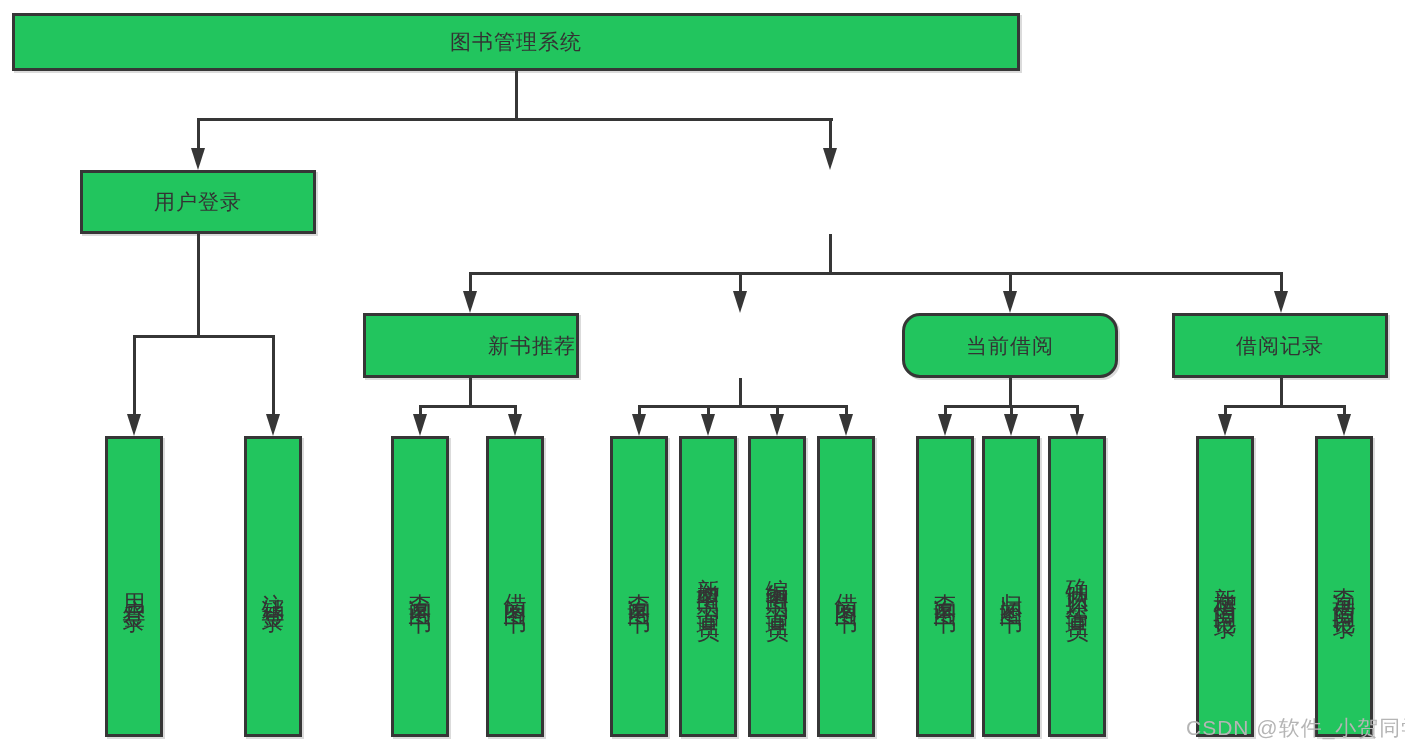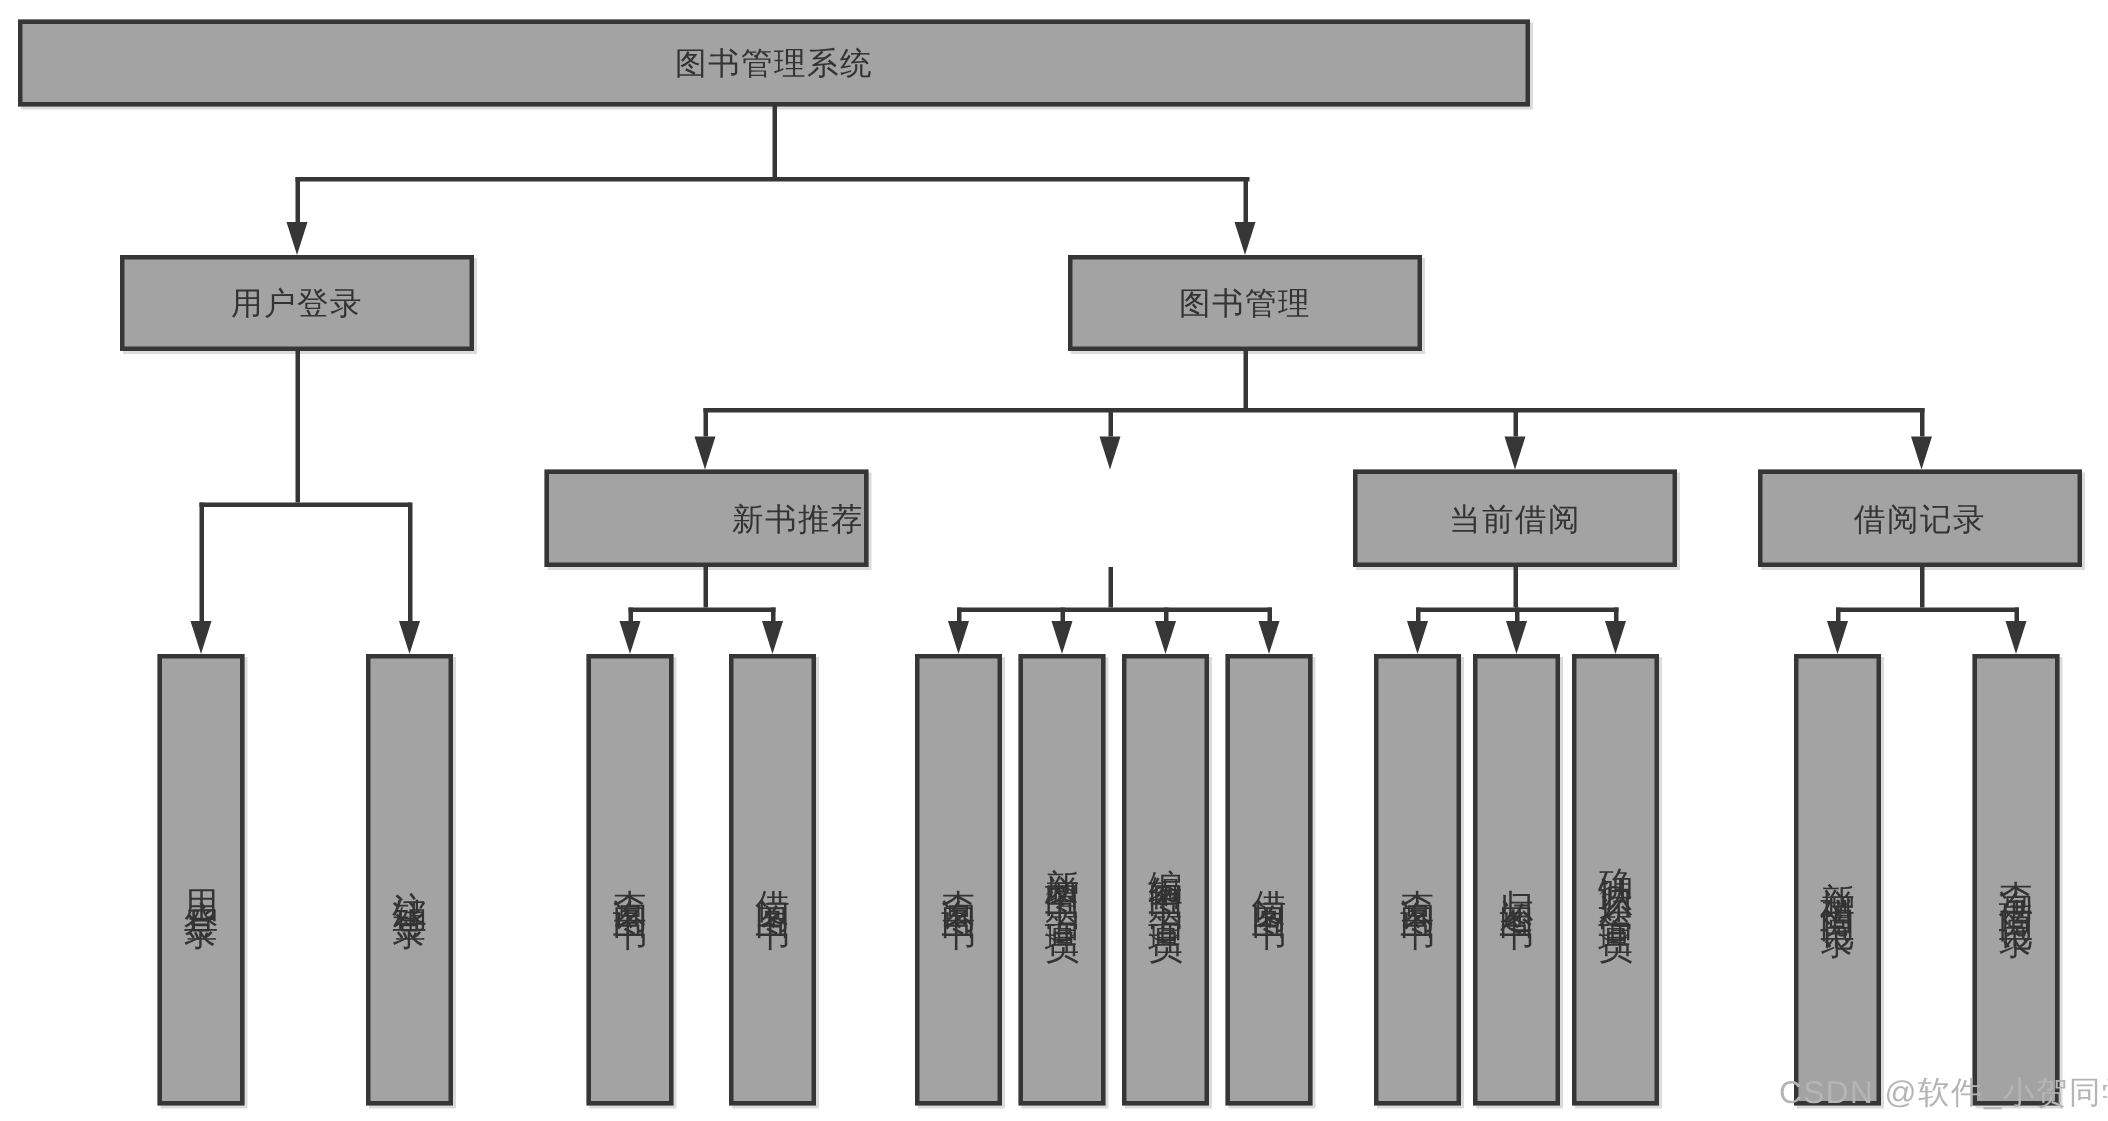--- a/index.html
+++ b/index.html
@@ -14,21 +14,21 @@
     height:747px;
     background:#ffffff;
     font-family:"Liberation Sans","DejaVu Sans",sans-serif;
     color:var(--text);
     overflow:hidden;
   }
   .box{
     position:absolute;
     box-sizing:border-box;
     border:3px solid var(--line);
-    background:#a3a3a3;
+    background:#22c55e;
     display:flex;
     align-items:center;
     justify-content:center;
     font-size:21px;
     letter-spacing:1px;
     box-shadow:2px 2px 0 rgba(110,110,110,0.25);
   }
   .leaf{
     font-size:23px;
   }
@@ -71,23 +71,20 @@
   <div class="v" style="left:515px;top:70px;height:48px;"></div>
   <div class="h" style="left:197px;top:118px;width:636px;"></div>
   <div class="v" style="left:197px;top:118px;height:32px;"></div>
   <div class="arr" style="left:191px;top:148px;"></div>
   <div class="v" style="left:829px;top:118px;height:32px;"></div>
   <div class="arr" style="left:823px;top:148px;"></div>
 
   <div class="box" style="left:80px;top:170px;width:236px;height:64px;">
     <span>用户登录</span>
   </div>
-  <div class="box" style="left:712px;top:170px;width:236px;height:64px;">
-    <span>图书管理</span>
-  </div>
 
   <div class="v" style="left:197px;top:234px;height:101px;"></div>
   <div class="h" style="left:133px;top:335px;width:141px;"></div>
   <div class="v" style="left:133px;top:335px;height:79px;"></div>
   <div class="arr" style="left:127px;top:414px;"></div>
   <div class="v" style="left:272px;top:335px;height:79px;"></div>
   <div class="arr" style="left:266px;top:414px;"></div>
 
   <div class="v" style="left:829px;top:234px;height:38px;"></div>
   <div class="h" style="left:469px;top:272px;width:814px;"></div>
@@ -96,21 +93,21 @@
   <div class="v" style="left:739px;top:272px;height:19px;"></div>
   <div class="arr" style="left:733px;top:291px;"></div>
   <div class="v" style="left:1009px;top:272px;height:19px;"></div>
   <div class="arr" style="left:1003px;top:291px;"></div>
   <div class="v" style="left:1280px;top:272px;height:19px;"></div>
   <div class="arr" style="left:1274px;top:291px;"></div>
 
   <div class="box" style="left:363px;top:313px;width:216px;height:65px;justify-content:flex-end;">
     <span>新书推荐</span>
   </div>
-  <div class="box" style="left:902px;top:313px;width:216px;height:65px;">
+  <div class="box" style="left:902px;top:313px;width:216px;height:65px;border-radius:18px;">
     <span>当前借阅</span>
   </div>
   <div class="box" style="left:1172px;top:313px;width:216px;height:65px;">
     <span>借阅记录</span>
   </div>
 
   <div class="v" style="left:469px;top:378px;height:27px;"></div>
   <div class="h" style="left:419px;top:405px;width:98px;"></div>
   <div class="v" style="left:419px;top:405px;height:9px;"></div>
   <div class="arr" style="left:413px;top:414px;"></div>

